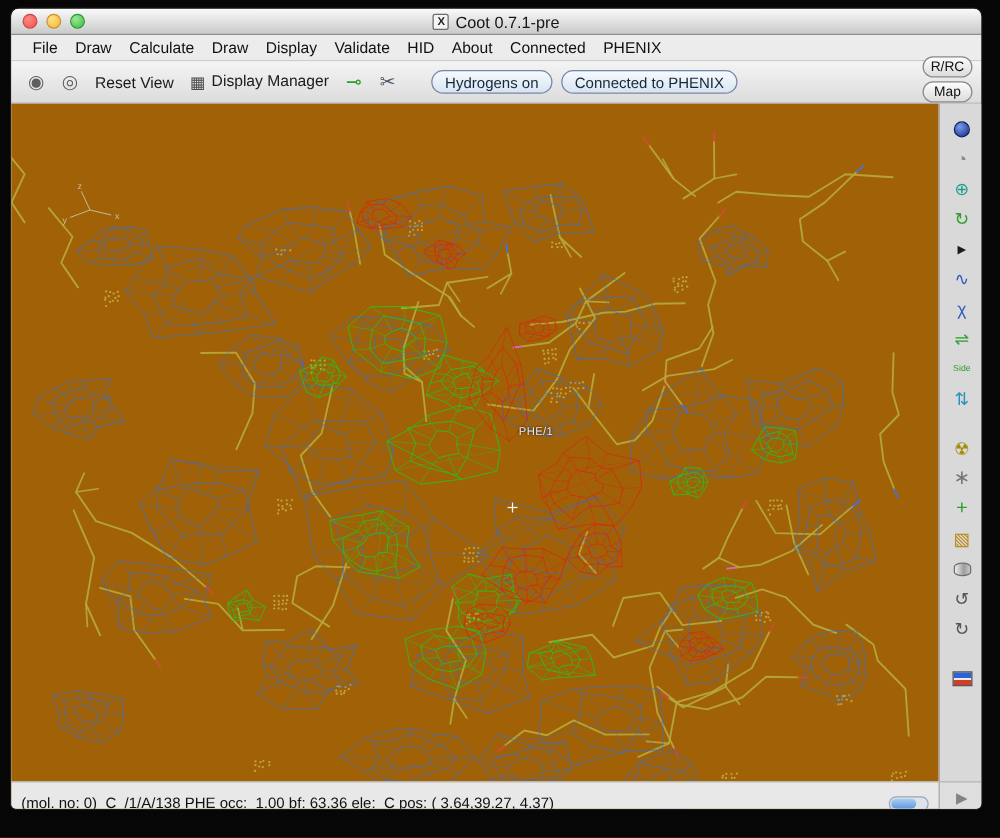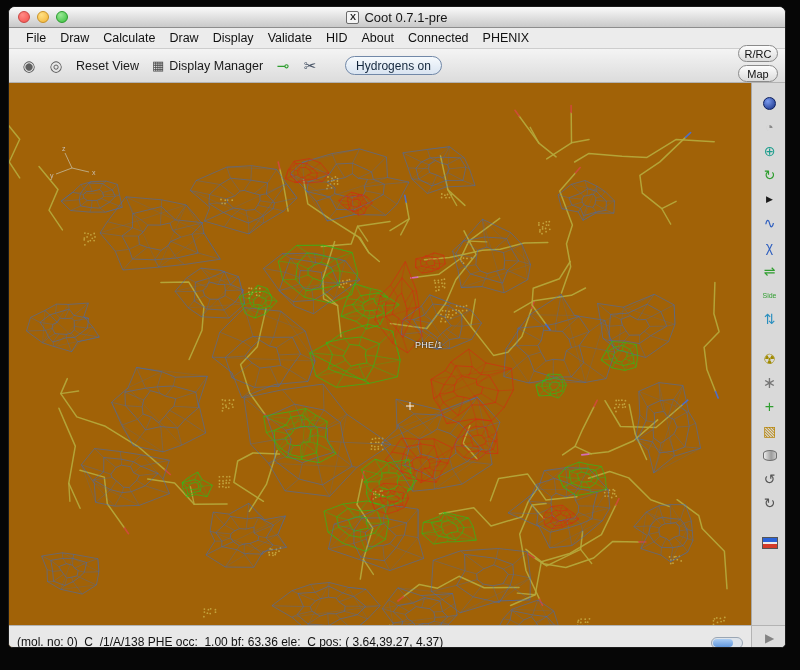--- a/index.html
+++ b/index.html
@@ -25,21 +25,21 @@
 
   
   .menubar{height:21px;background:#ececec;border-bottom:1px solid #cdcdcd;display:flex;align-items:center;padding-left:10px}
   .menu-item{font-size:12.5px;color:#111;padding:0 7px;height:100%;display:flex;align-items:center}
 
   
   .toolbar{height:34px;background:linear-gradient(#f4f4f4,#dcdcdc);border-bottom:1px solid #b3b3b3;
            display:flex;align-items:center;padding-left:10px;gap:7px}
   .tb-group{display:flex;align-items:center;gap:7px}
   .tb-round{font-size:15px;color:#5a5a5a;width:20px;height:20px;display:flex;align-items:center;justify-content:center;line-height:1}
-  .tb-label-btn{font-size:12.5px;color:#1a1a1a;display:flex;align-items:flex-end;gap:5px;padding:0 3px}
+  .tb-label-btn{font-size:12.5px;color:#1a1a1a;display:flex;align-items:flex-start;gap:5px;padding:0 3px}
   .dm-icon{font-size:13px;color:#4a4a4a}
   .pill{height:19px;padding:4px 10px;border:1px solid #7188a8;border-radius:10px;
         background:linear-gradient(#f6fafd,#d9e4f1);font-size:12px;color:#14273c;
         display:flex;align-items:center}
   .pill.hyd{margin-left:18px}
 
   
   .side-btn{position:absolute;right:7px;width:40px;height:17px;z-index:8;border:1px solid #8a8a8a;border-radius:9px;
             background:linear-gradient(#fdfdfd,#dcdcdc);font-size:11px;color:#111;
             display:flex;align-items:center;justify-content:center}
@@ -119,20 +119,23 @@
     <button class="tb-label-btn">
       <span class="dm-icon">▦</span>
       <span>Display Manager</span>
     </button>
     <span class="tb-group" id="tb-mid">
         <button class="tb-round" style="color: rgb(47, 158, 47);">⊸</button>
         <button class="tb-round" style="color: rgb(74, 86, 104);">✂</button>
       </span>
     <button class="pill hyd">
       <span>Hydrogens on</span>
+    </button>
+    <button class="pill">
+      <span>Connected to PHENIX</span>
     </button>
   </div>
 
   <button class="side-btn rrc">R/RC</button>
   <button class="side-btn map">Map</button>
 
   <div class="canvas">
     <svg id="scene" xmlns="http://www.w3.org/2000/svg" viewBox="0 0 742 542">
         <circle cx="319.0" cy="36.0" r="0.9" fill="#c9ae45" opacity="0.85"></circle>
         <circle cx="323.1" cy="37.5" r="0.9" fill="#c9ae45" opacity="0.85"></circle>

